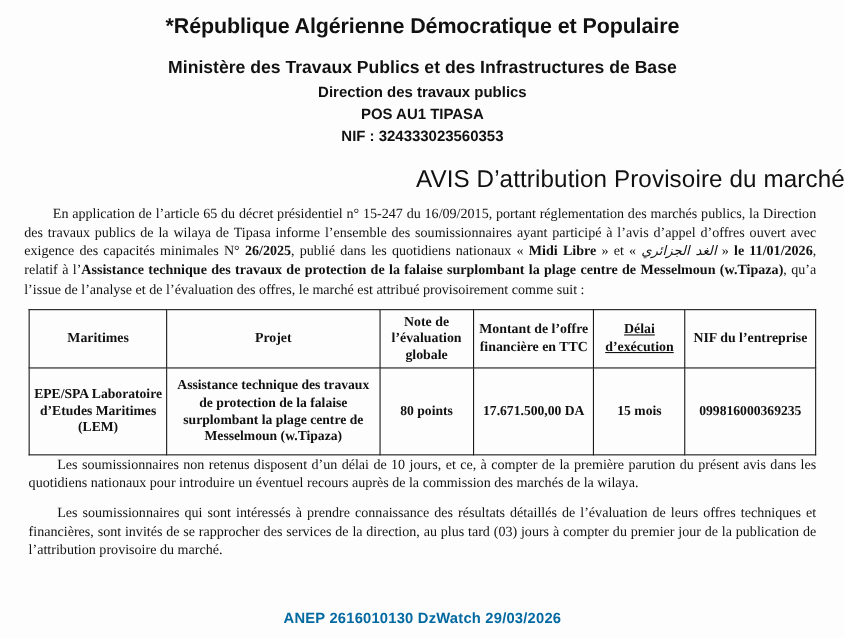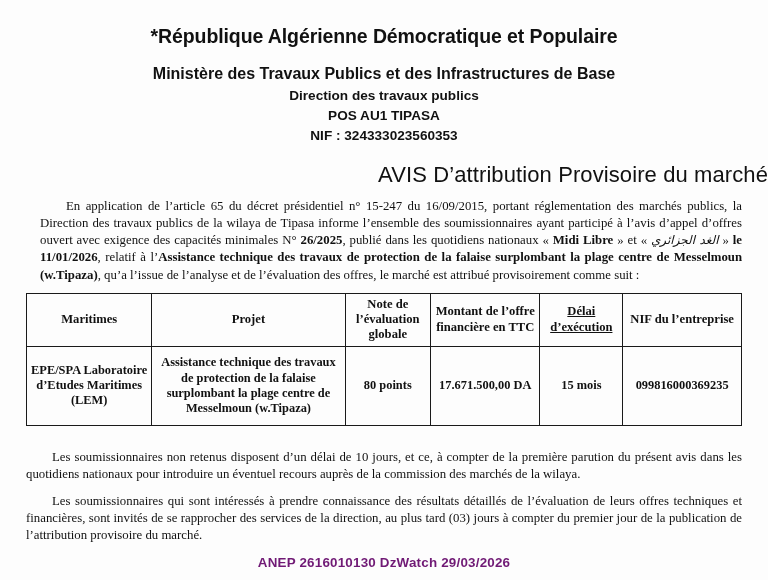--- a/index.html
+++ b/index.html
@@ -20,21 +20,21 @@
     width: 768px;
     height: 580px;
     background: #fdfdfd;
     box-sizing: border-box;
     padding: 0;
   }
 
   
   .header {
     text-align: center;
-    padding-top: 26px;
+    padding-top: 14px;
   }
   .org-line-1 {
     font-family: "Liberation Sans", "DejaVu Sans", sans-serif;
     font-weight: bold;
     font-size: 19.5px;
     letter-spacing: -0.1px;
     line-height: 1.1;
     margin: 0 0 15px 0;
   }
   .org-line-2 {
@@ -60,21 +60,21 @@
     text-align: right;
     font-family: "Liberation Sans", "DejaVu Sans", sans-serif;
     font-weight: normal;
     font-size: 22px;
     margin: 16px 0 10px 0;
     letter-spacing: 0.1px;
   }
 
   
   .body-wrap {
-    padding: 0 26px 0 40px;
+    padding: 0 26px 0 22px;
   }
   p.para {
     font-family: "Liberation Serif", "DejaVu Serif", serif;
     font-size: 12.8px;
     line-height: 1.34;
     text-align: justify;
     margin: 0;
     text-indent: 26px;
   }
   .b { font-weight: bold; }
@@ -117,39 +117,39 @@
   .col-entreprise { width: 17.6%; }
   .col-projet     { width: 27.8%; }
   .col-note       { width: 11.6%; }
   .col-montant    { width: 15.2%; }
   .col-delai      { width: 11.2%; text-decoration: underline; }
   .col-nif        { width: 16.6%; }
 
   
   .after-table {
     padding: 0 26px;
-    margin-top: 23px;
+    margin-top: 0;
   }
   .after-table p.para + p.para {
     margin-top: 10px;
   }
 
   
   .footer {
     position: absolute;
     left: 0;
     right: 0;
     bottom: 9px;
     text-align: center;
   }
   .footer-text {
     font-family: "Liberation Sans", "DejaVu Sans", sans-serif;
     font-weight: bold;
     font-size: 13.4px;
-    color: #701a75;
+    color: #0369a1;
     letter-spacing: 0.2px;
   }
 </style>
 </head>
 <body>
 
 <div class="page">
 
   <div class="header">
     <div class="org-line-1">*République Algérienne Démocratique et Populaire</div>

